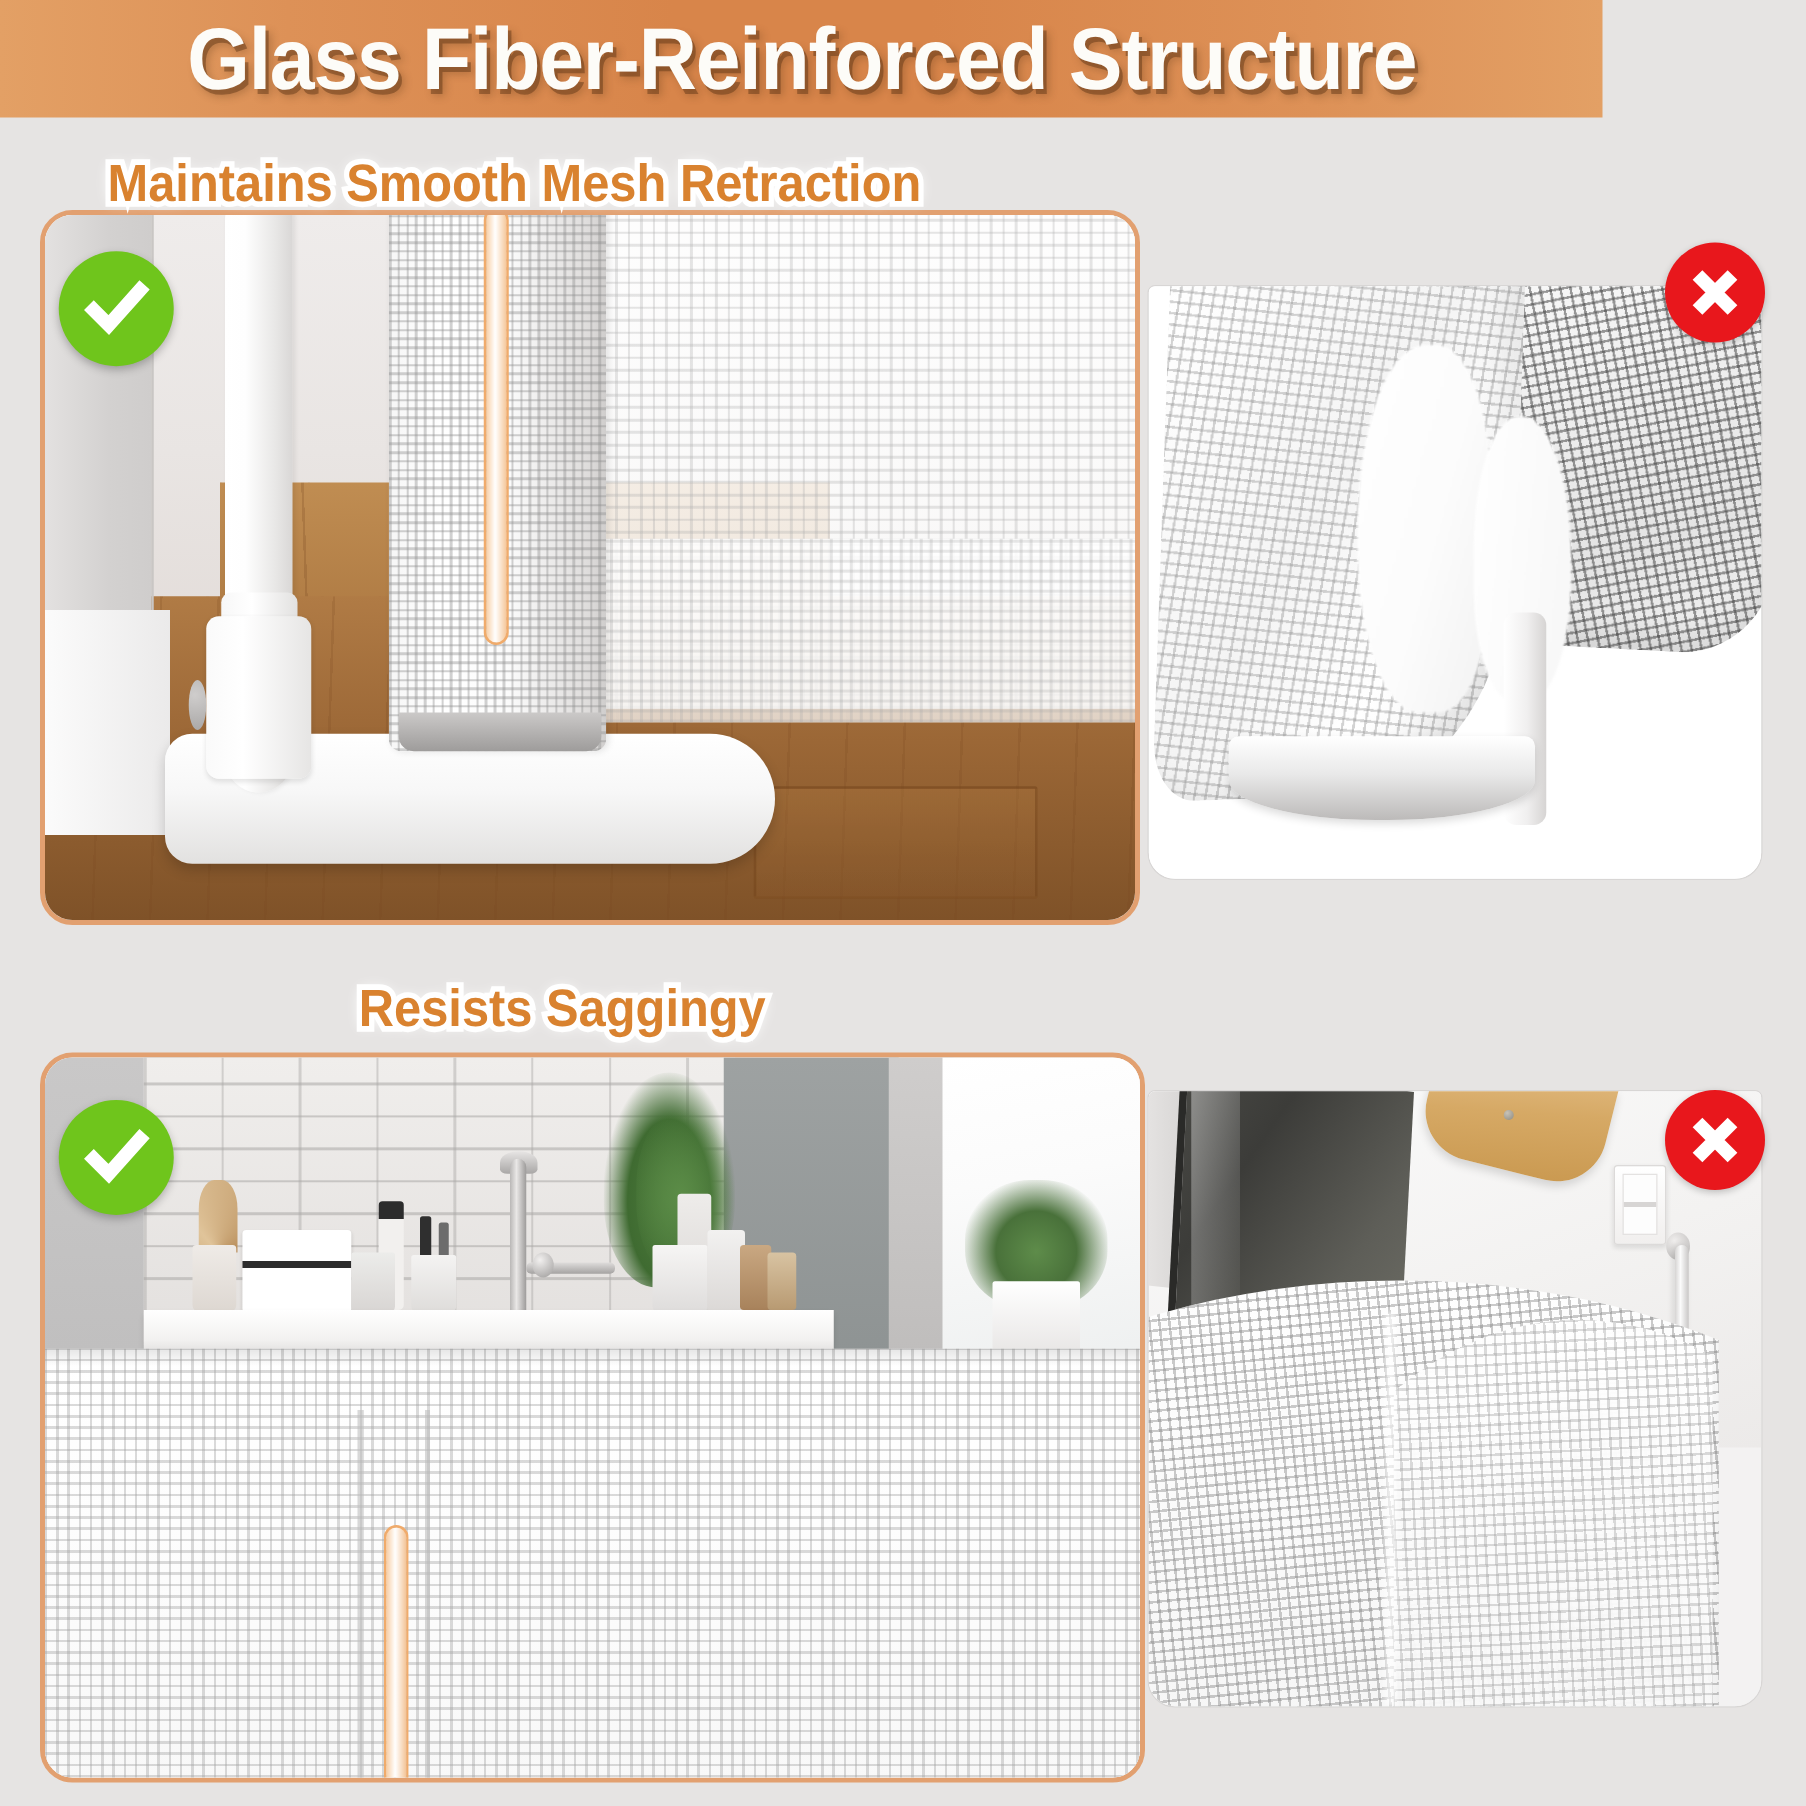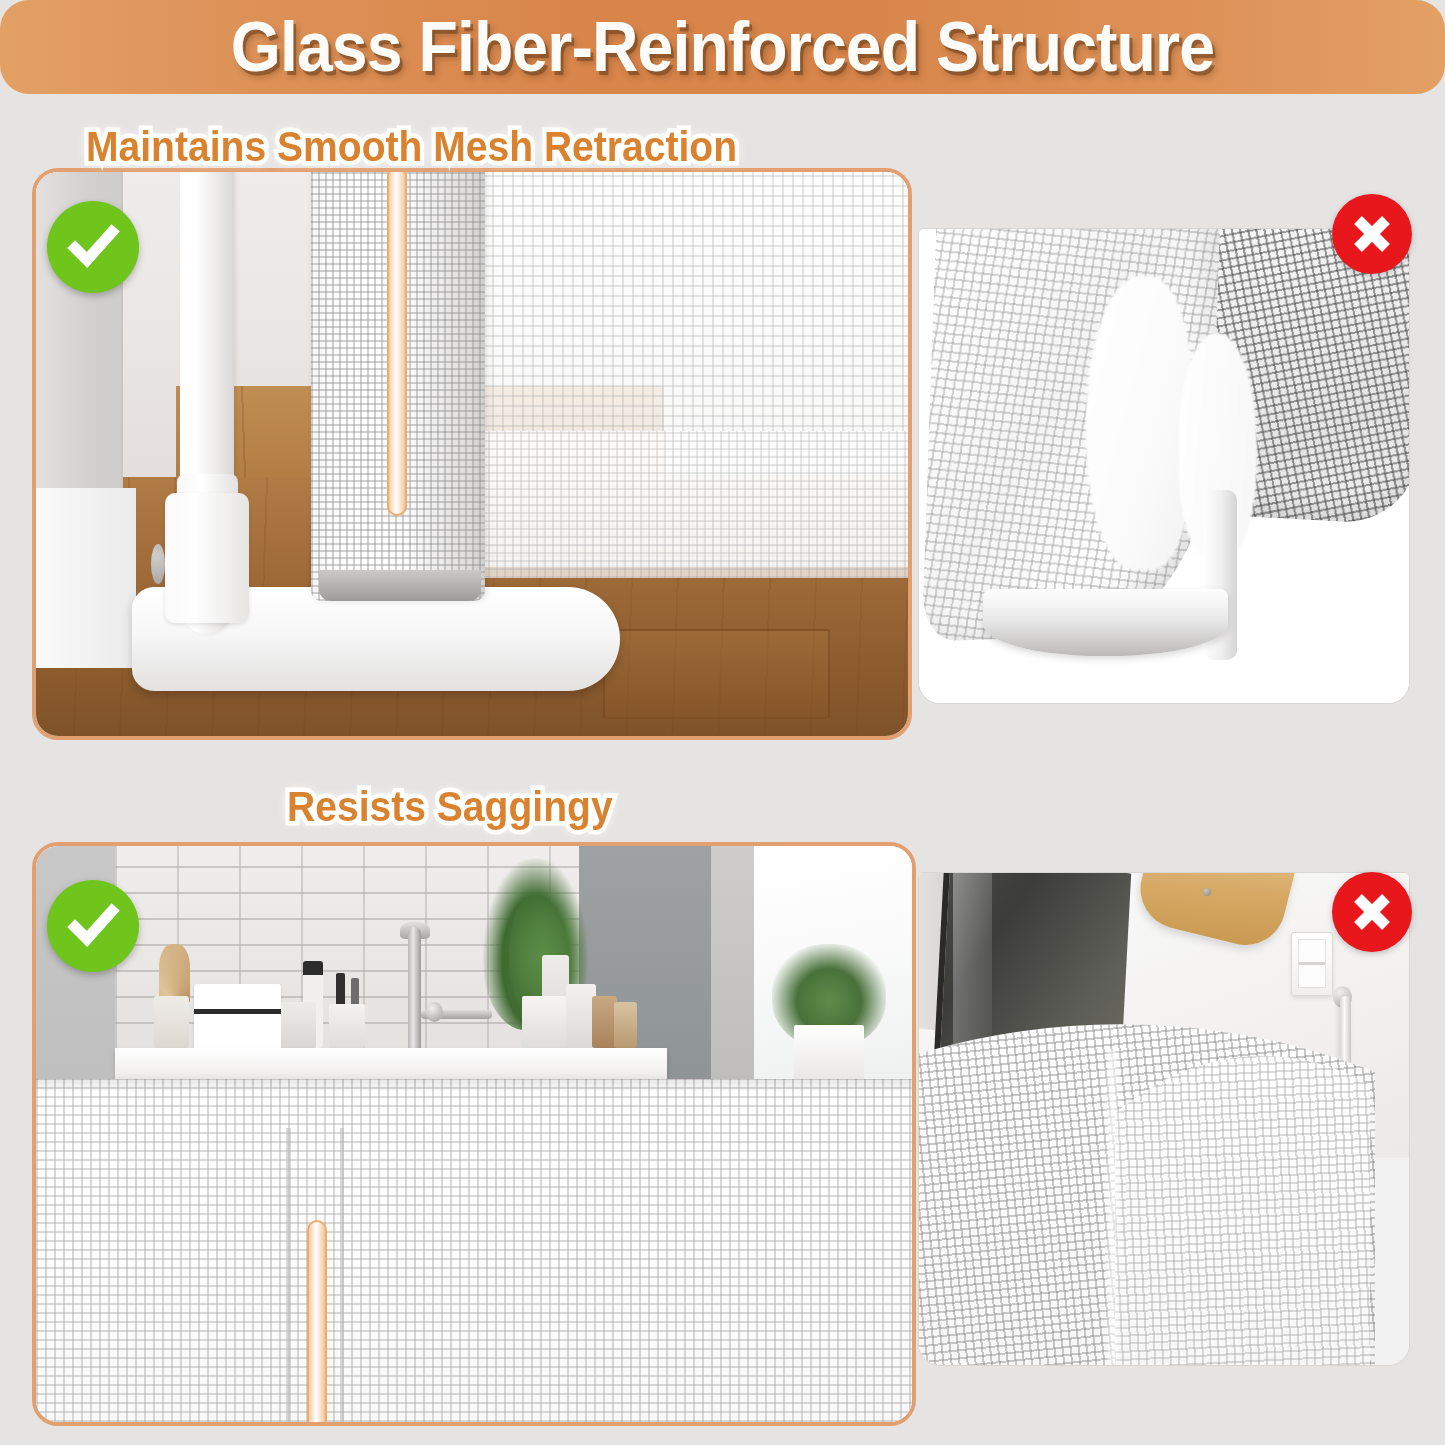--- a/index.html
+++ b/index.html
@@ -6,27 +6,26 @@
   html,body { width:1445px; height:1445px; }
   body {
     background:#e6e4e3;
     font-family:"Liberation Sans", sans-serif;
     position:relative;
     overflow:hidden;
   }
 
   
   .banner{
-    position:absolute; left:0; top:0; width:1445px; height:94px;
+    position:absolute; left:0; top:0; width:1282px; height:94px;
     background:
       linear-gradient(90deg,
         #e3a065 0%, #dd9157 18%, #d8854a 42%, #d8854a 58%, #dd9157 82%, #e3a065 100%);
     display:flex; align-items:center; justify-content:center;
     overflow:hidden;
-    border-radius:29px;
   }
   .banner-title{
     font-size:70px; font-weight:700; color:#fdfcf8;
     letter-spacing:-1px;
     font-stretch:condensed;
     transform:scaleX(0.92);
     text-shadow: 3px 4px 0 rgba(90,50,20,.45), 5px 6px 7px rgba(80,45,18,.28);
     white-space:nowrap;
     line-height:1;
   }

